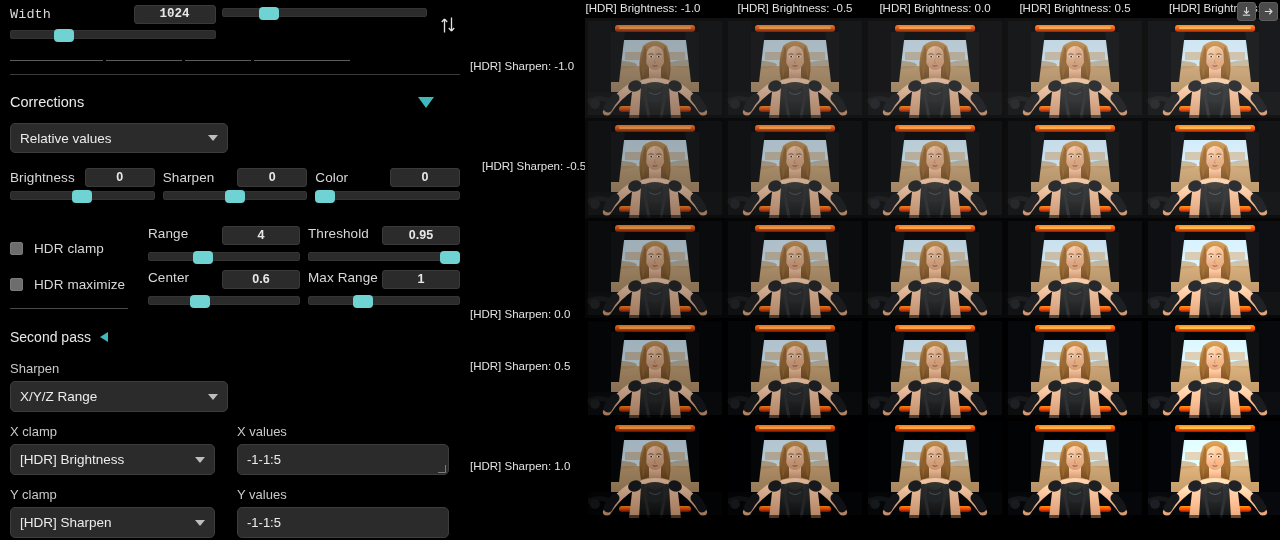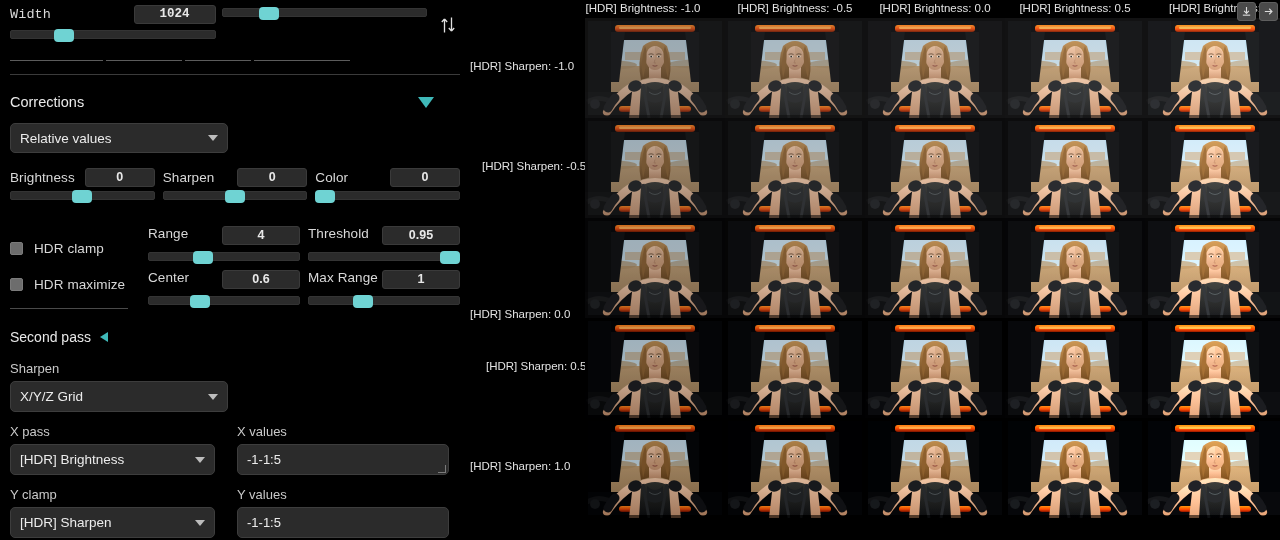--- a/index.html
+++ b/index.html
@@ -378,27 +378,27 @@
       </div>
     </div>
 
     <div id="secondpass-row">
       <span class="sp-label">Second pass</span>
       <span class="caret-left"></span>
     </div>
 
     <div id="script-label">Sharpen</div>
     <div class="dropdown" id="script-dd">
-      <span>X/Y/Z Grid</span>
+      <span>X/Y/Z Range</span>
       <span class="dd-caret"></span>
     </div>
 
     <div class="xy-row">
       <div class="xy-left">
-        <div class="xy-cap">X pass</div>
+        <div class="xy-cap">X clamp</div>
         <div class="dropdown xy-dd">
           <span>[HDR] Brightness</span>
           <span class="dd-caret"></span>
         </div>
       </div>
       <div class="xy-right">
         <div class="xy-cap">X values</div>
         <div class="xy-text">
           <span>-1-1:5</span>
           <span class="resize-grip"></span>
@@ -428,21 +428,21 @@
   <div id="grid-panel">
     <div id="grid-inner">
         <div class="col-header" style="left: 103px; width: 140px;">[HDR] Brightness: -1.0</div>
         <div class="col-header" style="left: 255px; width: 140px;">[HDR] Brightness: -0.5</div>
         <div class="col-header" style="left: 395px; width: 140px; text-align: center;">[HDR] Brightness: 0.0</div>
         <div class="col-header" style="left: 535px; width: 140px;">[HDR] Brightness: 0.5</div>
         <div class="col-header" style="left: 675px; width: 140px;">[HDR] Brightness:</div>
         <div class="row-header" style="left: 0px; width: 106px; top: 60px; padding-right: 6px;">[HDR] Sharpen: -1.0</div>
         <div class="row-header" style="left: 4px; width: 106px; top: 160px; padding-right: 6px; padding-left: 8px;">[HDR] Sharpen: -0.5</div>
         <div class="row-header" style="left: 0px; width: 106px; top: 260px; padding-right: 6px; margin-top: 48px;">[HDR] Sharpen: 0.0</div>
-        <div class="row-header" style="left: 16px; width: 106px; top: 360px; padding-right: 6px;">[HDR] Sharpen: 0.5</div>
+        <div class="row-header" style="left: 0px; width: 106px; top: 360px; padding-right: 6px;">[HDR] Sharpen: 0.5</div>
         <div class="row-header" style="left: 0px; width: 106px; top: 460px; padding-right: 6px;">[HDR] Sharpen: 1.0</div>
         <div class="cell" style="left: 115px; top: 18px; width: 140px; height: 100px; filter: brightness(0.84) contrast(0.9) saturate(0.94);">
   <svg viewBox="0 0 140 100" preserveAspectRatio="none">
     <defs>
       <linearGradient id="sky" x1="0" y1="0" x2="0" y2="1">
         <stop offset="0%" stop-color="#9cc6e0"></stop>
         <stop offset="60%" stop-color="#cbd8dd"></stop>
         <stop offset="100%" stop-color="#d9c6a9"></stop>
       </linearGradient>
       <linearGradient id="sand" x1="0" y1="0" x2="0" y2="1">

